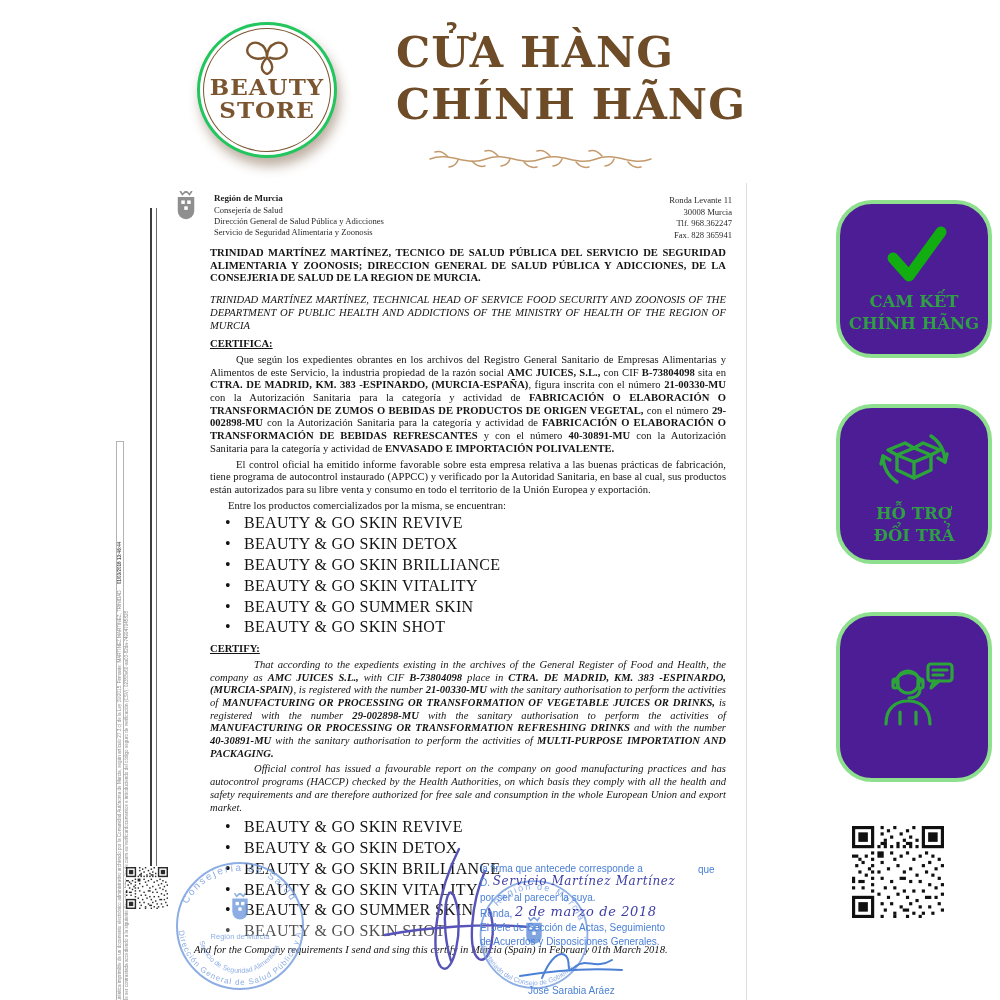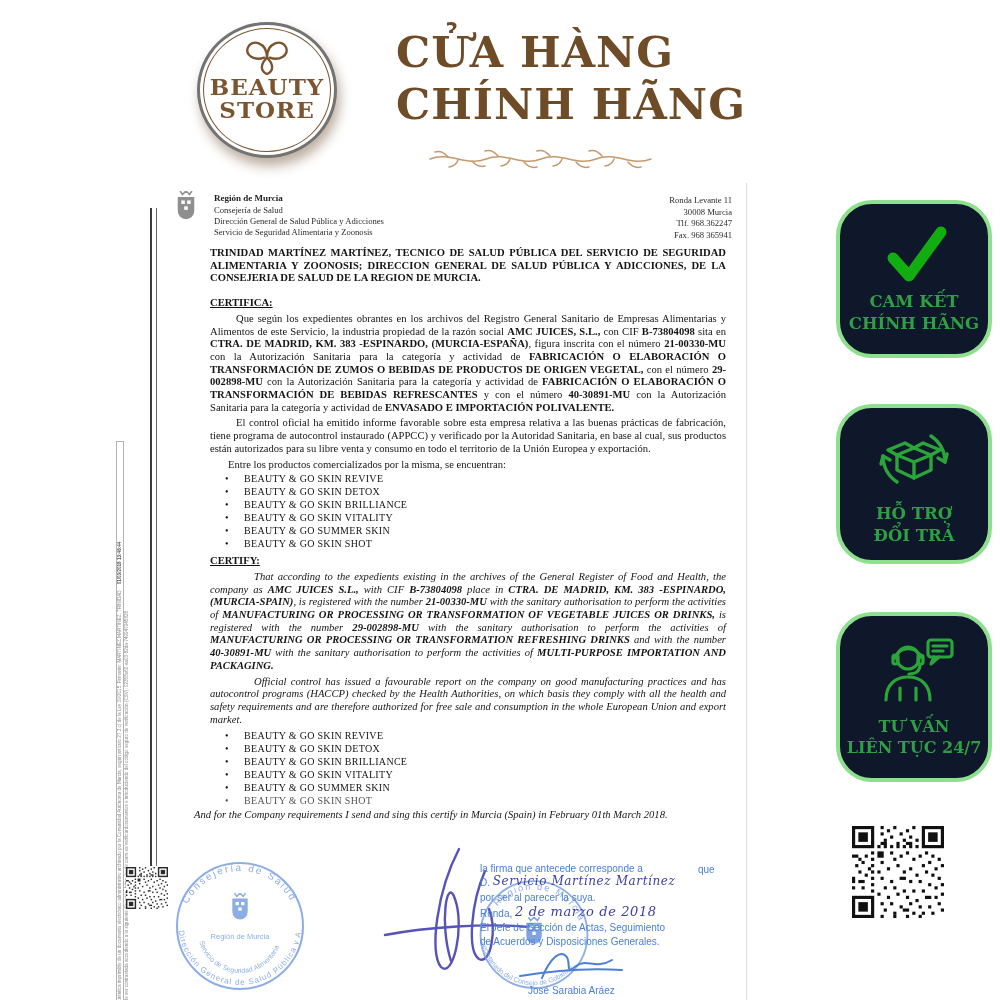--- a/index.html
+++ b/index.html
@@ -2,31 +2,31 @@
 <html><head>
 <meta charset="utf-8">
 <style>
   html,body{margin:0;padding:0;}
   body{width:1000px;height:1000px;position:relative;background:#ffffff;overflow:hidden;
        font-family:"Liberation Serif",serif;-webkit-font-smoothing:antialiased;}
   .abs{position:absolute;}
 
   
   .logo{left:197px;top:22px;width:134px;height:130px;border-radius:50%;
-        border:3px solid #737373;background:#fff;box-shadow:3px 8px 12px rgba(110,80,50,.45);
+        border:3px solid #22c55e;background:#fff;box-shadow:3px 8px 12px rgba(110,80,50,.45);
         display:flex;flex-direction:column;align-items:center;justify-content:flex-start;}
   .logo-inner{position:absolute;inset:3px;border:1px solid #7b5530;border-radius:50%;}
   .logo-line{font-family:"DejaVu Serif",serif;font-weight:bold;color:#7b5530;
              font-size:23px;line-height:1.02;letter-spacing:1px;z-index:2;}
   .store-title{left:396px;top:26px;width:360px;text-align:left;
                font-family:"DejaVu Serif",serif;font-weight:bold;color:#6f4c28;
                font-size:43px;line-height:1.22;letter-spacing:1px;}
 
   
-  .badge{left:836px;width:148px;border:4px solid #8ee08e;border-radius:36px;background:#0f172a;
+  .badge{left:836px;width:148px;border:4px solid #8ee08e;border-radius:36px;background:#4c1d95;
          display:flex;flex-direction:column;align-items:center;justify-content:center;}
   .badge-label{font-family:"DejaVu Serif",serif;font-weight:bold;color:#2f9e44;
                font-size:16.5px;line-height:1.3;text-align:center;margin-top:7px;}
 
   
   .document{left:112px;top:183px;width:634px;height:817px;background:#fff;
             border-right:1px solid #dedede;}
   .scanline{background:#3c3c3c;}
   .vstrip{left:4px;top:862px;width:604px;height:24px;transform:rotate(-90deg);
           transform-origin:top left;font-family:"Liberation Sans",sans-serif;color:#8a8a8a;
@@ -43,21 +43,21 @@
   .doc-body{left:98px;top:64px;width:516px;font-size:10.6px;line-height:1.2;
             color:#141414;text-align:justify;}
   .doc-body p{margin:0;}
   .b{font-weight:bold;}
   .it{font-style:italic;}
   .ind{text-indent:26px;}
   .ind-lg{text-indent:44px;}
   .ind-sm{text-indent:18px;}
   .head-cert{font-weight:bold;text-decoration:underline;display:inline-block;margin:3px 0 3px;}
   ul.prod{list-style:none;margin:1px 0 2px;padding:0;text-align:left;}
-  ul.prod li{position:relative;padding-left:34px;line-height:1.3;font-size:10px;letter-spacing:.3px;}
+  ul.prod li{position:relative;padding-left:34px;line-height:1.3;font-size:16px;letter-spacing:.3px;}
   ul.prod li::before{content:"\2022";position:absolute;left:15px;}
   .p-gap{margin-bottom:9px !important;}
   .p-gap-sm{margin-bottom:3px !important;}
   .lastline{margin-left:-16px !important;white-space:nowrap;}
 
   
   .attest{left:368px;top:679px;width:262px;font-family:"Liberation Sans",sans-serif;
           font-size:10px;line-height:1.32;color:#4b80d6;}
   .hw{font-family:"DejaVu Serif",serif;font-style:italic;font-size:12px;color:#3d3da6;
       letter-spacing:.6px;position:relative;top:-1px;}
@@ -142,24 +142,20 @@
       <rect x="21" y="19" width="5" height="9" rx="2"></rect>
       <rect x="46" y="19" width="5" height="9" rx="2"></rect>
       <path d="M48,29 C48,36 42,38 37,38"></path>
       <path d="M14,64 C14,48 24,41 36,41 C48,41 58,48 58,64"></path>
       <path d="M28,64 V52 M44,64 V52"></path>
       <rect x="56" y="4" width="24" height="17" rx="3"></rect>
       <path d="M62,21 l-3,7 l8,-7"></path>
       <path d="M61,10 h14 M61,15 h10"></path>
     </g>
   </svg>
-  <div class="badge-label" style="font-size:16px;">
-    <div>TƯ VẤN</div>
-    <div>LIÊN TỤC 24/7</div>
-  </div>
 </div>
 
 <svg width="0" height="0" style="position:absolute">
   <defs>
     <symbol id="qr" viewBox="0 0 29 29">
       <rect width="29" height="29" fill="#fff"></rect>
       <g fill="currentColor">
         <rect x="0" y="0" width="7" height="7"></rect>
           <rect x="1" y="1" width="5" height="5" fill="#fff"></rect>
           <rect x="2" y="2" width="3" height="3"></rect>
@@ -305,25 +301,26 @@
   <div class="abs" style="left:102px;top:10px;">
     <div class="doc-head-name">Región de Murcia</div>
     <div class="doc-head-line">Consejería de Salud</div>
     <div class="doc-head-line">Dirección General de Salud Pública y Adicciones</div>
     <div class="doc-head-line">Servicio de Seguridad Alimentaria y Zoonosis</div>
   </div>
   <div class="abs doc-addr" style="left:440px;top:12px;width:180px;">
     <div>Ronda Levante 11</div>
     <div>30008 Murcia</div>
     <div class="b">Tlf. 968.362247</div>
-    <div class="b">Fax. 968 365941</div>
+    <div class="b">Fax. 828 365941</div>
   </div>
 
   <div class="abs doc-body">
     <p class="b p-gap">TRINIDAD MARTÍNEZ MARTÍNEZ, TECNICO DE SALUD PÚBLICA DEL SERVICIO DE SEGURIDAD ALIMENTARIA Y ZOONOSIS; DIRECCION GENERAL DE SALUD PÚBLICA Y ADICCIONES, DE LA CONSEJERIA DE SALUD DE LA REGION DE MURCIA.</p>
+    <p class="it p-gap-sm">TRINIDAD MARTÍNEZ MARTÍNEZ, TECHNICAL HEAD OF SERVICE FOOD SECURITY AND ZOONOSIS OF THE DEPARTMENT OF PUBLIC HEALTH AND ADDICTIONS OF THE MINISTRY OF HEALTH OF THE REGION OF MURCIA</p>
     <div><span class="head-cert">CERTIFICA:</span></div>
     <p class="ind p-gap-sm"><span>Que según los expedientes obrantes en los archivos del Registro General Sanitario de Empresas Alimentarias y Alimentos de este Servicio, la industria propiedad de la razón social </span><span class="b">AMC JUICES, S.L.,</span><span> con CIF </span><span class="b">B-73804098</span><span> sita en </span><span class="b">CTRA. DE MADRID, KM. 383 -ESPINARDO, (MURCIA-ESPAÑA)</span><span>, figura inscrita con el número </span><span class="b">21-00330-MU</span><span> con la Autorización Sanitaria para la categoría y actividad de </span><span class="b">FABRICACIÓN O ELABORACIÓN O TRANSFORMACIÓN DE ZUMOS O BEBIDAS DE PRODUCTOS DE ORIGEN VEGETAL,</span><span> con el número </span><span class="b">29-002898-MU</span><span> con la Autorización Sanitaria para la categoría y actividad de </span><span class="b">FABRICACIÓN O ELABORACIÓN O TRANSFORMACIÓN DE BEBIDAS REFRESCANTES</span><span> y con el número </span><span class="b">40-30891-MU</span><span> con la Autorización Sanitaria para la categoría y actividad de </span><span class="b">ENVASADO E IMPORTACIÓN POLIVALENTE.</span></p>
     <p class="ind p-gap-sm">El control oficial ha emitido informe favorable sobre esta empresa relativa a las buenas prácticas de fabricación, tiene programa de autocontrol instaurado (APPCC) y verificado por la Autoridad Sanitaria, en base al cual, sus productos están autorizados para su libre venta y consumo en todo el territorio de la Unión Europea y exportación.</p>
     <p class="ind-sm">Entre los productos comercializados por la misma, se encuentran:</p>
     <ul class="prod">
       <li>BEAUTY &amp; GO SKIN REVIVE</li>
       <li>BEAUTY &amp; GO SKIN DETOX</li>
       <li>BEAUTY &amp; GO SKIN BRILLIANCE</li>
       <li>BEAUTY &amp; GO SKIN VITALITY</li>
       <li>BEAUTY &amp; GO SUMMER SKIN</li>

